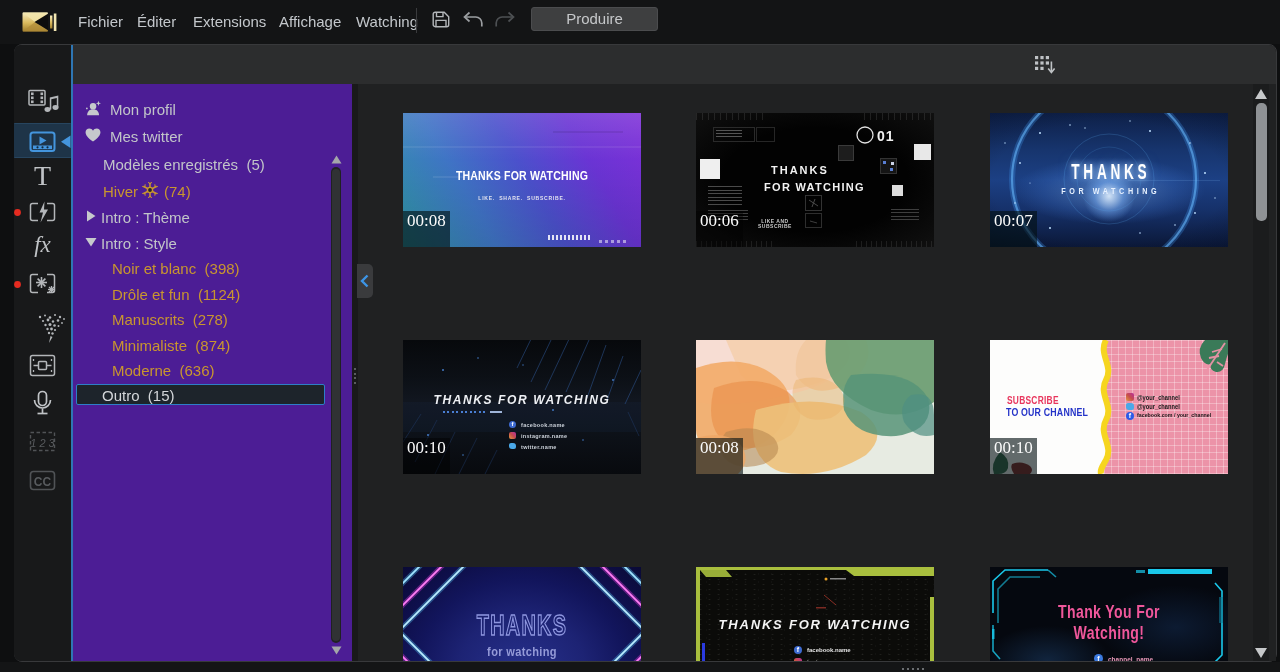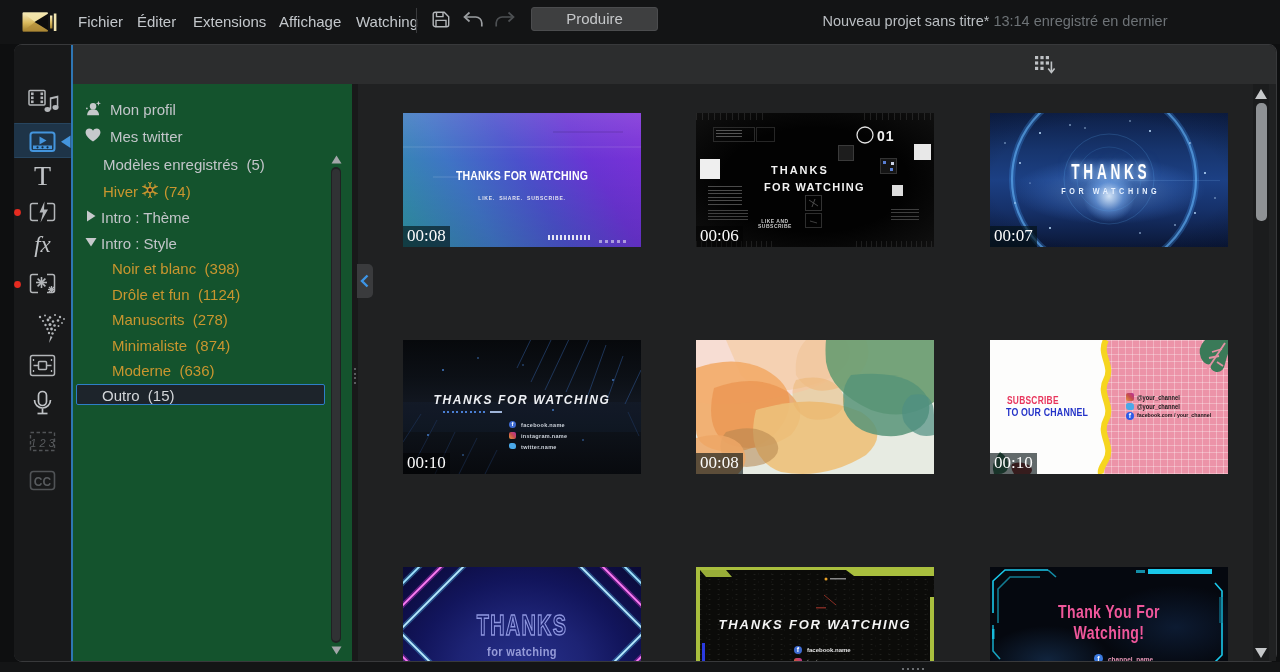--- a/index.html
+++ b/index.html
@@ -10,31 +10,31 @@
   #topbar { position:absolute; left:0; top:0; width:1280px; height:44px; background:#131415; }
   .menu { position:absolute; top:13px; font-size:15px; color:#c3c7cb; }
   
   #panel { position:absolute; left:14px; top:44px; width:1263px; height:618px;
            background:#1b1c1d; border:1px solid #38393b; border-radius:8px; }
   #sidebar { position:absolute; left:14px; top:45px; width:57px; height:616px;
              background:#18191a; border-radius:7px 0 0 7px; }
   #blueline { position:absolute; left:71px; top:45px; width:2px; height:616px; background:#2e76b4; }
   #toolbar { position:absolute; left:73px; top:45px; width:1203px; height:39px;
              background:#2c2d2e; border-radius:0 7px 0 0; }
-  #tree { position:absolute; left:73px; top:84px; width:279px; height:577px; background:#14532d; }
+  #tree { position:absolute; left:73px; top:84px; width:279px; height:577px; background:#4c1d95; }
   #vdiv { position:absolute; left:352px; top:84px; width:6px; height:577px; background:#19191a; }
   #content { position:absolute; left:358px; top:84px; width:918px; height:577px;
              background:#202122; overflow:hidden; }
   
   .trow { position:absolute; font-size:15px; white-space:nowrap; }
   .tw { color:#c2c5c9; }
   .tg { color:#c9962f; }
   
   .thumb { position:absolute; width:238px; height:134px; overflow:hidden; }
-  .dur { position:absolute; left:0; bottom:0; height:21px; padding:0 4px;
+  .dur { position:absolute; left:0; bottom:0; height:36px; padding:0 4px;
          background:rgba(4,16,18,.62); color:#fafafa;
          font-family:"Liberation Serif",serif; font-size:17px; line-height:20px; }
   #bottom { position:absolute; left:0; top:662px; width:1280px; height:10px; background:#141516; }
 </style>
 </head>
 <body>
 
 <div id="topbar">
   <svg class="abs" style="left:22px;top:11px" width="36" height="22" viewBox="0 0 36 22">
     <defs>
@@ -73,24 +73,20 @@
     </g>
   </svg>
 
   <svg class="abs" style="left:494px;top:11px" width="22" height="18" viewBox="0 0 22 18">
     <g fill="none" stroke="#4d5053" stroke-width="1.7">
       <path d="M14.5 1.5 L19.5 6 L14.5 10.5"></path>
       <path d="M19.2 6 h-11 a6 6 0 0 0 -6 6 v3.5"></path>
     </g>
   </svg>
   <div class="abs" style="left:531px;top:7px;width:127px;height:24px;background:#3e3f40;border:1px solid #4b4c4e;border-radius:3px;color:#c6c8ca;font-size:15px;text-align:center;line-height:22px">Produire</div>
-  <div class="abs" style="left:995px;top:13px;transform:translateX(-50%);white-space:nowrap;font-size:14.5px">
-    <span style="color:#bbbfc3">Nouveau projet sans titre*</span>
-    <span style="color:#6e7377"> 13:14 enregistré en dernier</span>
-  </div>
 </div>
 
 <div id="panel"></div>
 <div id="sidebar">
 <svg class="abs" style="left:0;top:0" width="57" height="616" viewBox="0 0 57 616">
 
   <g stroke="#b3b6b9" fill="none" stroke-width="1.5">
     <rect x="15" y="45.5" width="16" height="14.5" rx="1"></rect>
   </g>
   <g fill="#b3b6b9">

